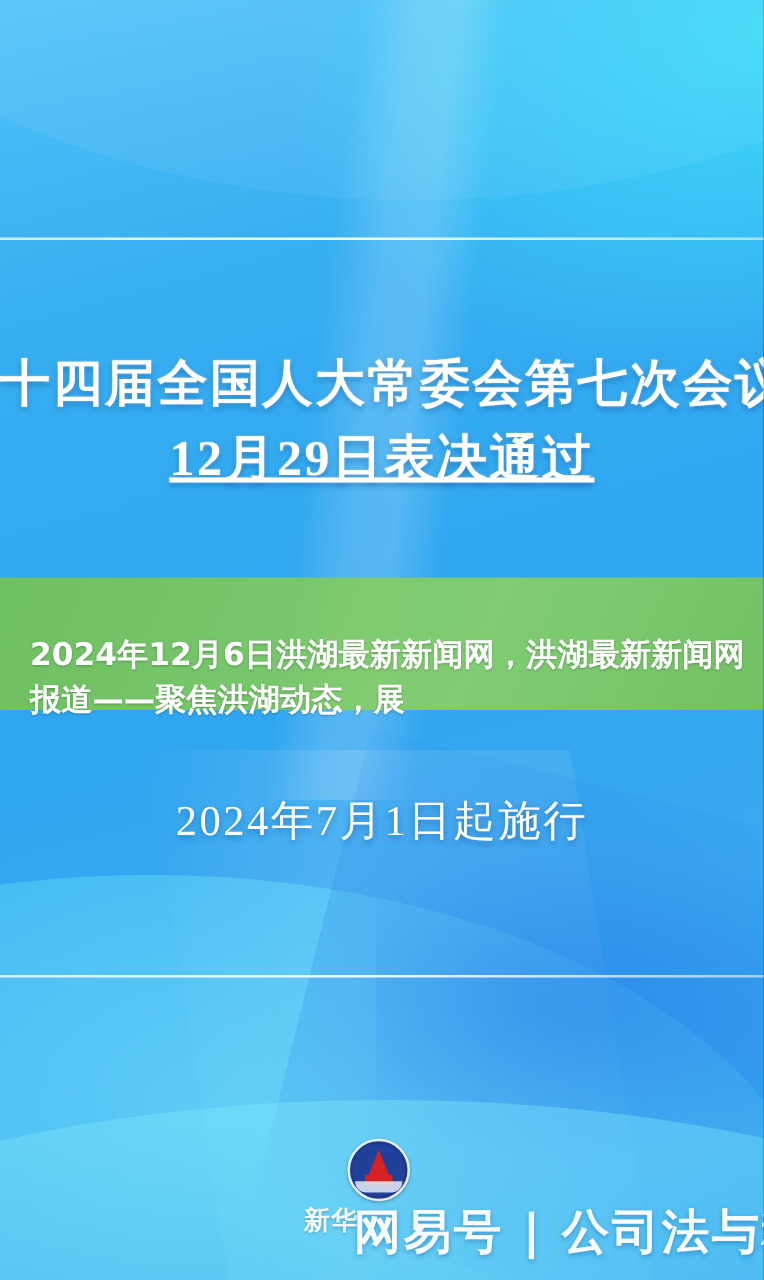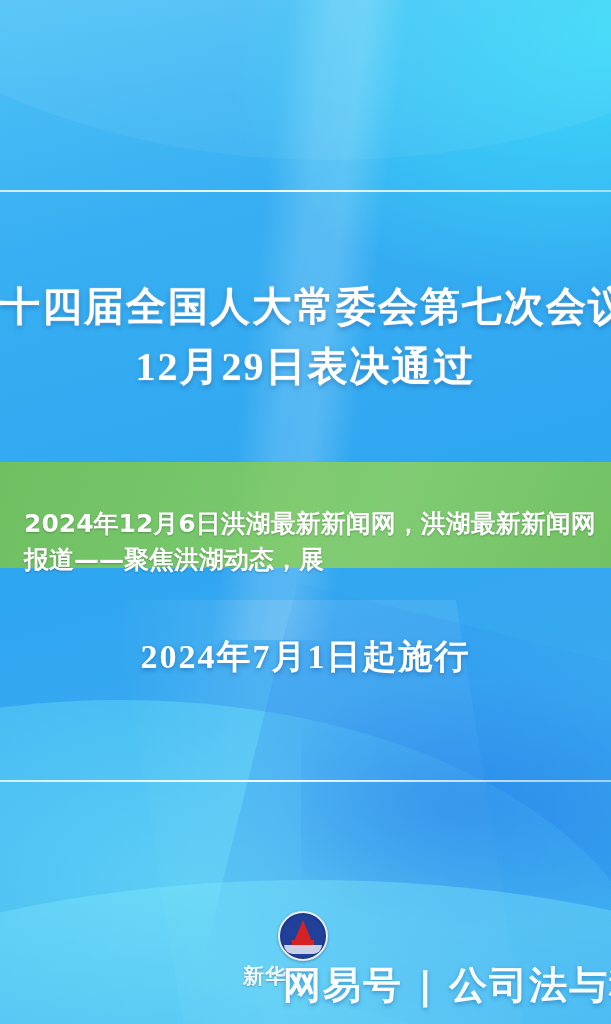--- a/index.html
+++ b/index.html
@@ -100,29 +100,30 @@
   }
   .poster-line1 {
     top: 283px;
     font-size: 40px;
     line-height: 48px;
   }
   .poster-line2 {
     top: 343px;
     font-size: 40px;
     line-height: 48px;
+    text-decoration: underline;
   }
   .poster-effective {
     position: absolute;
     left: 0; right: 0;
     top: 634px;
     text-align: center;
     color: #ffffff;
     font-family: "Liberation Serif", "DejaVu Serif", serif;
-    font-weight: 700;
+    font-weight: 400;
     font-size: 34px;
     letter-spacing: 2px;
     text-shadow: 0 2px 5px rgba(10,70,140,0.45);
     white-space: nowrap;
   }
 
   
   .ghost-text {
     position: absolute;
     left: 0; right: 0;

